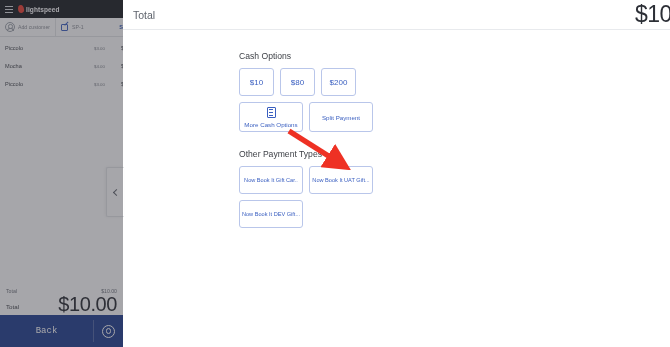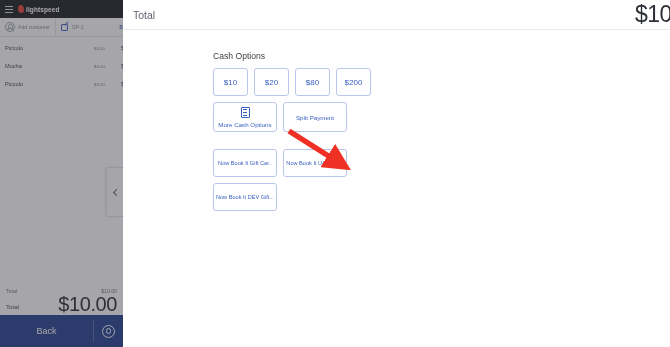--- a/index.html
+++ b/index.html
@@ -233,20 +233,21 @@
   }
 
   .cart-footer {
     position: absolute;
     left: 0; bottom: 0;
     width: 123px;
     height: 32px;
     background: #1b3a8c;
     display: flex;
     align-items: stretch;
+    font-family: Liberation Mono, monospace;
   }
   .btn-back {
     flex: 1;
     display: flex;
     align-items: center;
     justify-content: center;
     color: #ffffff;
     font-size: 9px;
   }
   .footer-div {
@@ -298,21 +299,21 @@
   }
   .mh-value {
     font-size: 23px;
     color: #2c2f36;
     letter-spacing: -0.5px;
     white-space: nowrap;
     margin-right: -20px;
   }
 
   .pay-content {
-    padding-left: 90px;
+    padding-left: 116px;
     padding-top: 21px;
     box-sizing: border-box;
   }
   .section-title {
     font-size: 8.6px;
     color: #3c3f45;
     margin-bottom: 7px;
   }
   .btn-row {
     display: flex;
@@ -467,37 +468,37 @@
     <span class="mh-label">Total</span>
     <span class="mh-value">$10.0</span>
   </div>
 
   <div class="pay-content">
 
     <div class="section-title">Cash Options</div>
 
     <div class="btn-row">
       <div class="pay-btn amt-btn">$10</div>
-      <div class="pay-btn amt-btn">$20</div>
       <div class="pay-btn amt-btn">$80</div>
       <div class="pay-btn amt-btn">$200</div>
     </div>
 
     <div class="btn-row">
       <div class="pay-btn wide-btn">
         <span class="ico-keypad"></span>
         <span>More Cash Options</span>
       </div>
       <div class="pay-btn wide-btn">
         <span>Split Payment</span>
       </div>
     </div>
 
     <div class="gap-section"></div>
 
+    <div class="section-title">Other Payment Types</div>
 
     <div class="btn-row">
       <div class="pay-btn gift-btn">Now Book It Gift Car..</div>
       <div class="pay-btn gift-btn">Now Book It UAT Gift...</div>
     </div>
 
     <div class="btn-row">
       <div class="pay-btn gift-btn">Now Book It DEV Gift...</div>
     </div>
 

